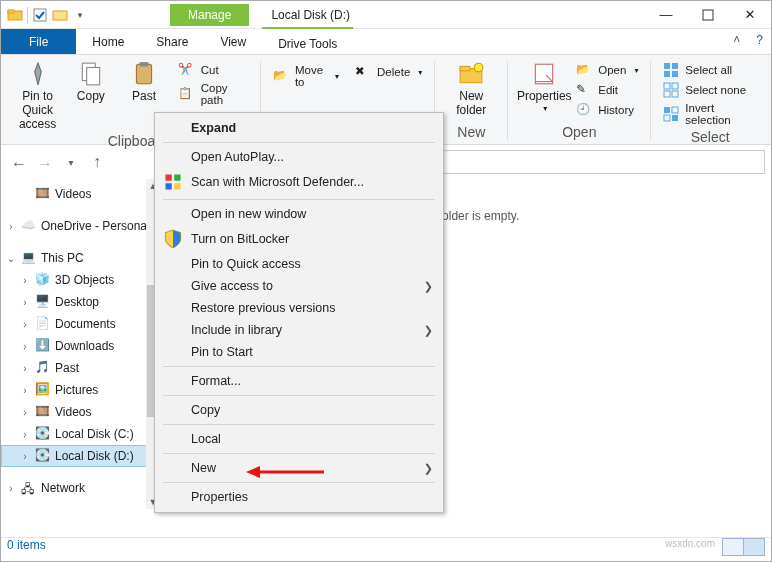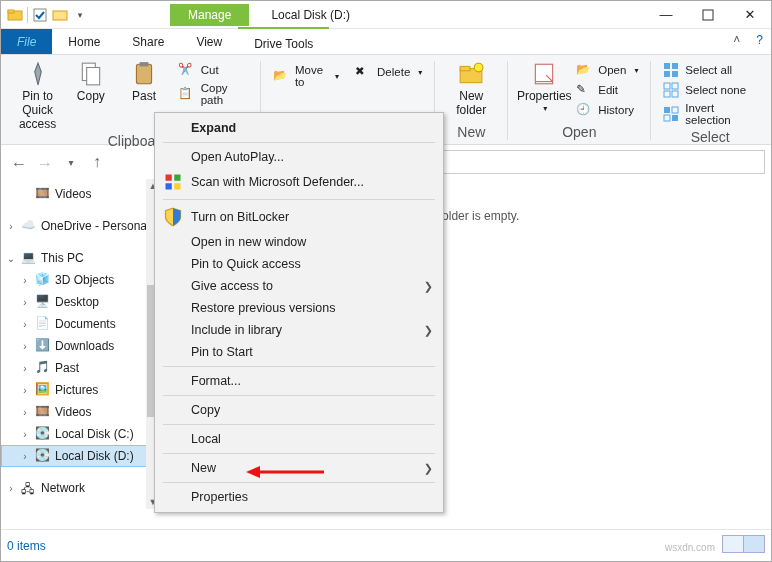--- a/index.html
+++ b/index.html
@@ -9,21 +9,21 @@
   .qat { display:flex; align-items:center; gap:4px; padding:0 6px; }
   .qat .ico { width:16px; height:16px; display:flex; align-items:center; justify-content:center; }
   .qat .sep { width:1px; height:16px; background:#ccc; }
   .title-tabs { display:flex; margin-left:76px; }
   .manage-tab { background:#7fbf3f; color:#fff; padding:4px 18px; font-size:12px; }
   .title-text { margin-left:22px; font-size:12px; }
   .win-controls { margin-left:auto; display:flex; }
   .win-btn { width:42px; height:28px; display:flex; align-items:center; justify-content:center; font-size:13px; }
   
   .ribbon-tabs { display:flex; align-items:stretch; height:26px; background:#fff; border-bottom:1px solid #ddd; }
-  .ribbon-tabs .file-tab { background:#0a64ad; color:#7dd3fc; padding:4px 16px; display:flex; align-items:center;font-style:italic; }
+  .ribbon-tabs .file-tab { background:#0a64ad; color:#fef9c3; padding:4px 28px; display:flex; align-items:center; }
   .ribbon-tabs .tab { padding:4px 16px; display:flex; align-items:center; }
   .ribbon-tabs .drive-tools { border-top:2px solid #7fbf3f; margin-top:-2px; padding-top:6px; padding-bottom:2px; }
   .chevup { margin-left:auto; padding:4px 8px; color:#555; }
   .help-ico { padding:4px 8px; color:#0a64ad; }
   
   .ribbon { display:flex; height:90px; background:#f5f6f7; border-bottom:1px solid #ddd; padding:2px 4px 0; }
   .group { display:flex; flex-direction:column; padding:0 6px; }
   .group .body { display:flex; flex:1; align-items:flex-start; }
   .group .label { text-align:center; font-size:14px; color:#555; padding:2px 0 4px; }
   .gsep { width:1px; background:#ddd; margin:4px 2px; }
@@ -55,21 +55,21 @@
   
   .ctx { position:absolute; left:153px; top:111px; width:290px; background:#f2f2f2; border:1px solid #bcbcbc; box-shadow:2px 2px 4px rgba(0,0,0,.25); padding:4px 0; font-size:12.5px; }
   .ctx .row { display:flex; align-items:center; padding:4px 12px 4px 8px; position:relative; }
   .ctx .row .ico { width:20px; display:flex; justify-content:center; margin-right:8px; }
   .ctx .row .arrow { position:absolute; right:10px; font-size:11px; color:#555; }
   .ctx .row.bold { font-weight:600; }
   .ctx .sep { height:1px; background:#d5d5d5; margin:3px 8px; }
   .arrow-callout { position:absolute; left:245px; top:463px; display:flex; align-items:center; }
   .arrow-callout svg { display:block; }
   
-  .status { position:absolute; left:0; right:0; bottom:8px; height:24px; border-top:1px solid #e5e5e5; display:flex; align-items:flex-end; padding:0 6px; font-size:12px; color:#0a64ad; }
+  .status { position:absolute; left:0; right:0; bottom:0; height:24px; border-top:1px solid #e5e5e5; display:flex; align-items:flex-start; padding:0 6px; font-size:12px; color:#0a64ad; }
   .status .watermark { margin-left:auto; color:#bbb; font-size:10px; }
   .status .viewbtns { display:flex; margin-left:8px; }
   .status .vb { width:22px; height:18px; border:1px solid #aad; background:#e9f2fb; margin-left:-1px; }
   .status .vb.sel { background:#cfe4f7; }
   
   .ico svg { width:100%; height:100%; display:block; }
 </style>
 </head>
 <body>
 
@@ -384,31 +384,31 @@
           <rect x="2" y="2" width="5" height="5" fill="#e33"></rect>
           <rect x="9" y="2" width="5" height="5" fill="#3a3"></rect>
           <rect x="2" y="9" width="5" height="5" fill="#36e"></rect>
           <rect x="9" y="9" width="5" height="5" fill="#fc3"></rect>
         </svg>
       </span>
       <span>Scan with Microsoft Defender...</span>
     </div>
   <div class="sep"></div>
   <div class="row">
+      <span class="ico"></span>
+      <span>Open in new window</span>
+    </div>
+  <div class="row">
       <span class="ico">
         <svg viewBox="0 0 16 16">
           <path d="M8 1 L14 3 V8 C14 12 8 15 8 15 C8 15 2 12 2 8 V3 Z" fill="#ffd24d" stroke="#c9a227"></path>
           <path d="M8 1 L14 3 V8 C14 12 8 15 8 15 Z" fill="#2e7dd7"></path>
         </svg>
       </span>
       <span>Turn on BitLocker</span>
-    </div>
-  <div class="row">
-      <span class="ico"></span>
-      <span>Open in new window</span>
     </div>
   <div class="row">
       <span class="ico"></span>
       <span>Pin to Quick access</span>
     </div>
   <div class="row">
       <span class="ico"></span>
       <span>Give access to</span>
       <span class="arrow">❯</span>
     </div>

